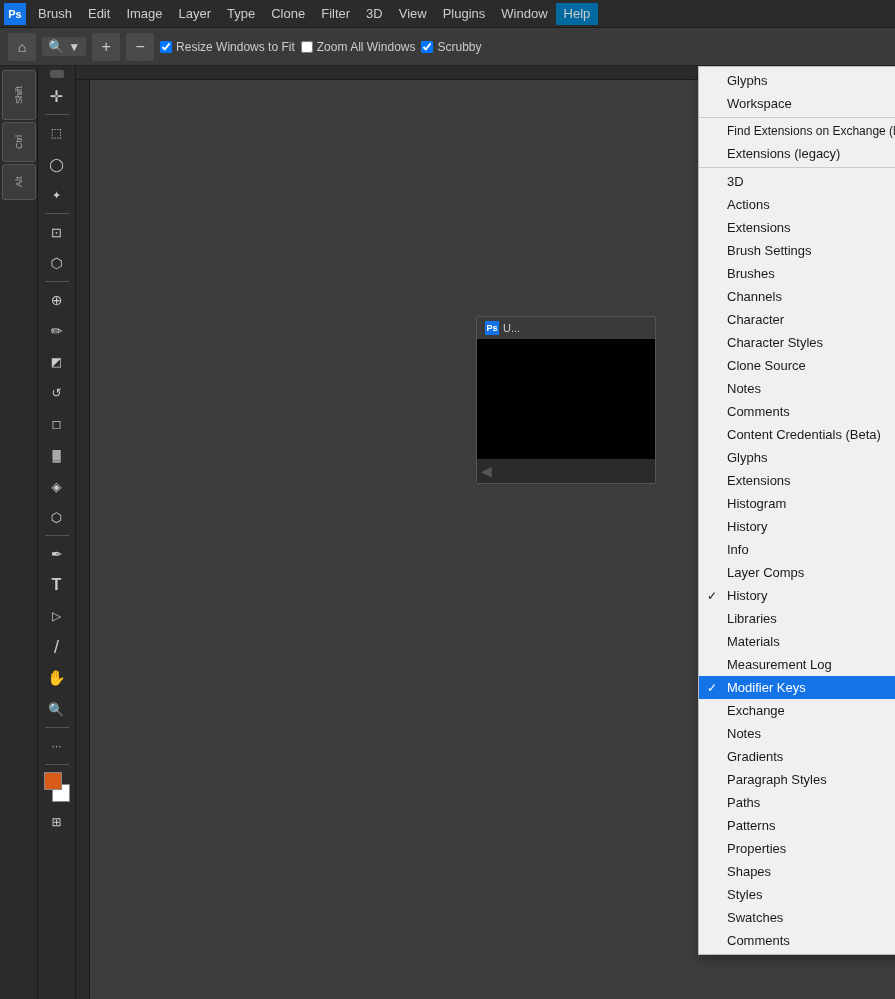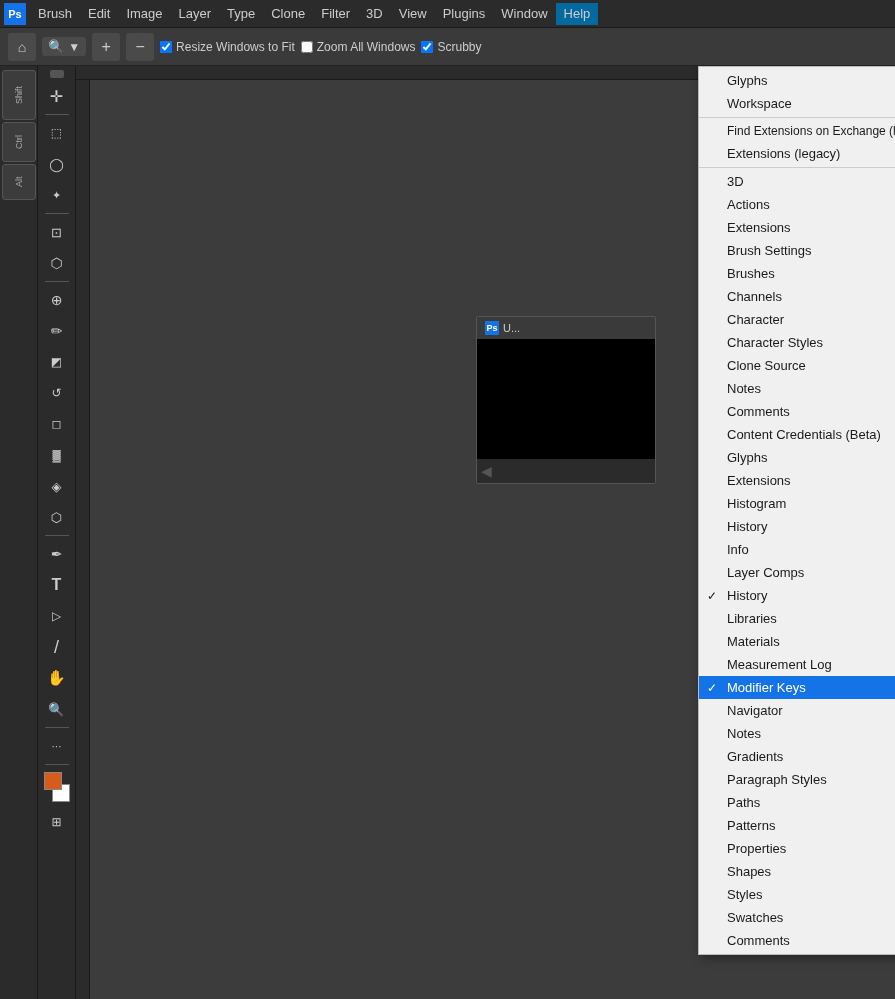--- a/index.html
+++ b/index.html
@@ -441,21 +441,21 @@
           <span>Materials</span>
         </div>
         <div class="dropdown-item">
           <span>Measurement Log</span>
         </div>
         <div class="dropdown-item highlighted">
           <span class="checkmark">✓</span>
           <span>Modifier Keys</span>
         </div>
         <div class="dropdown-item">
-          <span>Navigator</span>
+          <span>Exchange</span>
         </div>
         <div class="dropdown-item">
           <span>Notes</span>
         </div>
         <div class="dropdown-item">
           <span>Gradients</span>
         </div>
         <div class="dropdown-item">
           <span>Paragraph Styles</span>
         </div>

